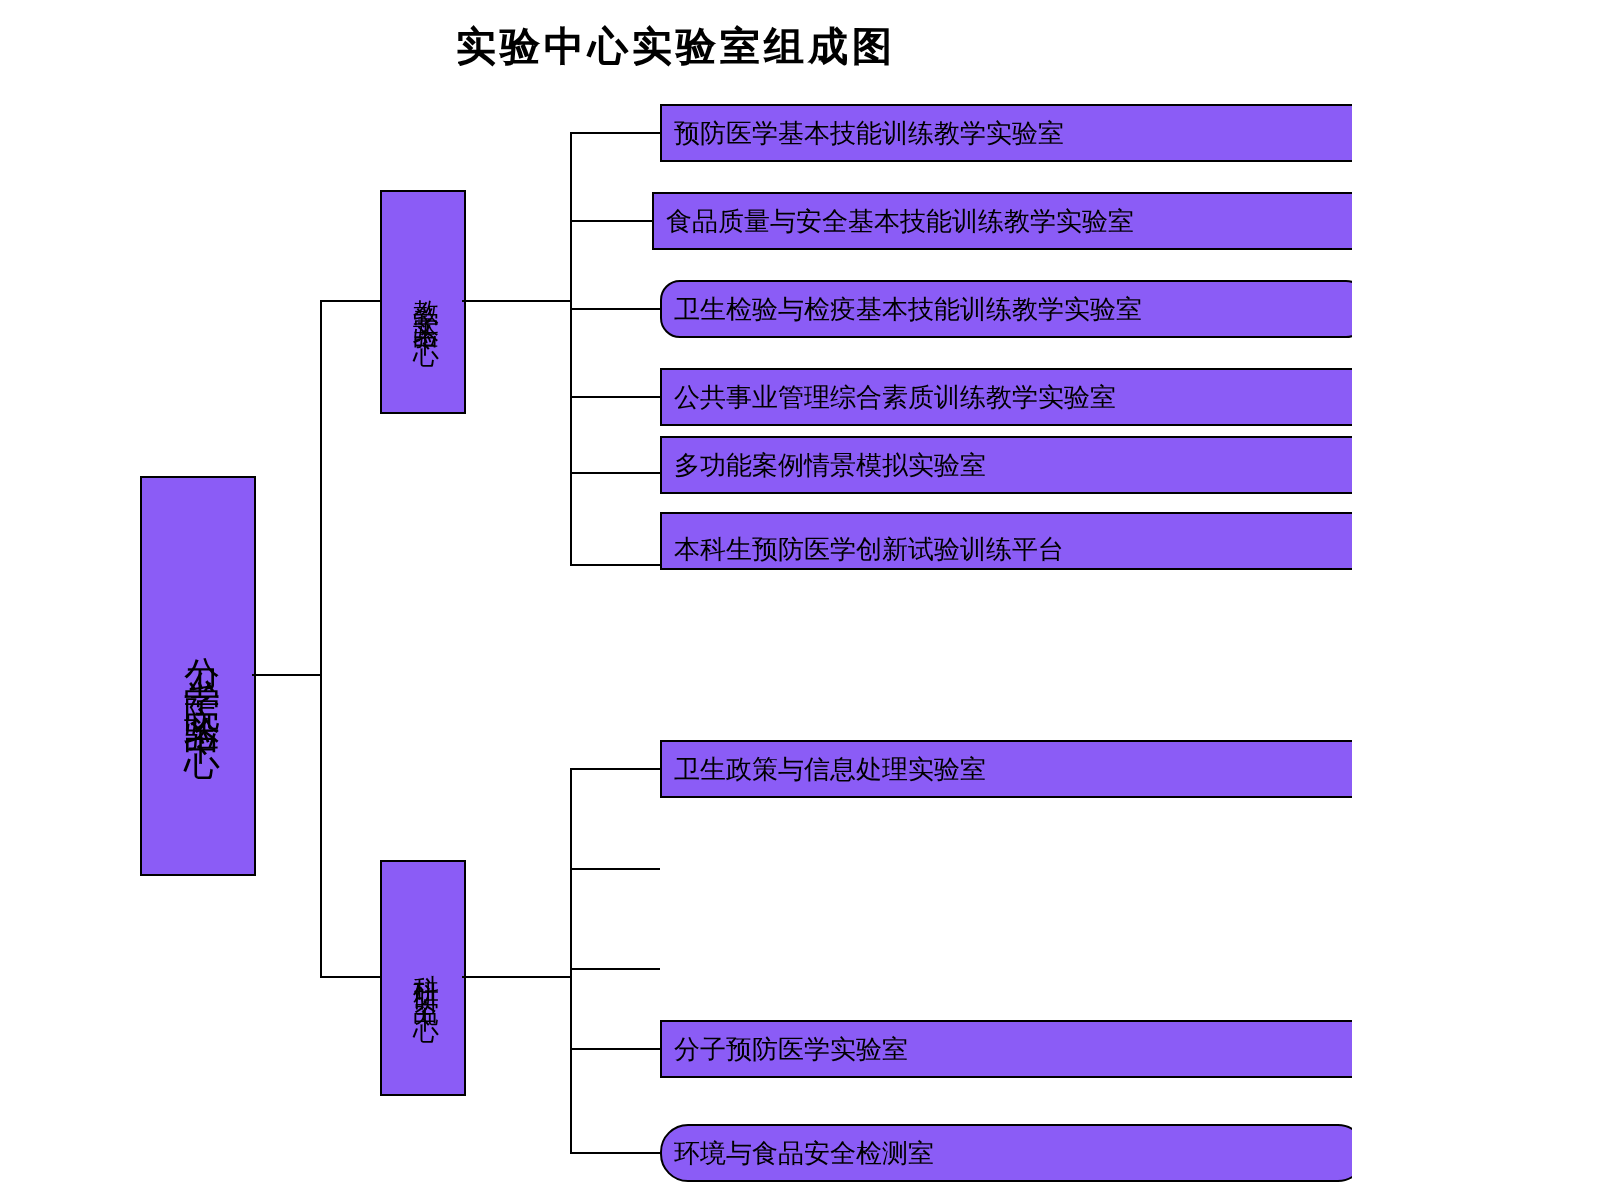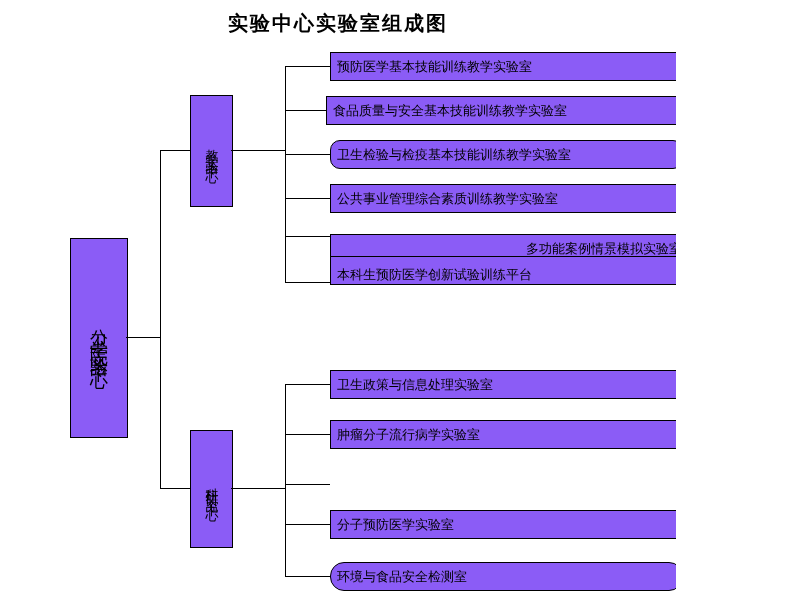--- a/index.html
+++ b/index.html
@@ -5,21 +5,21 @@
   html, body {
     margin: 0;
     padding: 0;
     background: #ffffff;
   }
   #chart {
     position: relative;
     width: 676px;
     height: 600px;
     background: var(--bg, #ffffff);
-    font-family: Liberation Serif, serif;
+    font-family: Liberation Mono, monospace;
     color: var(--text, #000000);
     overflow: hidden;
   }
   .title {
     position: absolute;
     left: 0;
     top: 10px;
     width: 100%;
     text-align: center;
     font-weight: bold;
@@ -82,41 +82,38 @@
     </div>
     <div class="line" style="left: 285px; top: 154px; width: 45px; height: 1px;"></div>
     <div class="box hbox leaf" style="left: 330px; top: 140px; width: 345px; height: 27px; border-radius: 10px;">
       <span>卫生检验与检疫基本技能训练教学实验室</span>
     </div>
     <div class="line" style="left: 285px; top: 198px; width: 45px; height: 1px;"></div>
     <div class="box hbox leaf" style="left: 330px; top: 184px; width: 345px; height: 27px;">
       <span>公共事业管理综合素质训练教学实验室</span>
     </div>
     <div class="line" style="left: 285px; top: 236px; width: 45px; height: 1px;"></div>
-    <div class="box hbox leaf" style="left: 330px; top: 234px; width: 345px; height: 27px; justify-content: flex-end;">
+    <div class="box hbox leaf" style="left: 330px; top: 218px; width: 345px; height: 27px;">
       <span>多功能案例情景模拟实验室</span>
     </div>
     <div class="line" style="left: 285px; top: 282px; width: 45px; height: 1px;"></div>
     <div class="box hbox leaf" style="left: 330px; top: 256px; width: 345px; height: 27px; align-items: flex-end;">
       <span>本科生预防医学创新试验训练平台</span>
     </div>
     <div class="line" style="left: 160px; top: 488px; width: 30px; height: 1px;"></div>
     <div class="box vbox branch" style="left: 190px; top: 430px; width: 41px; height: 116px;">
       <span>科研研究中心</span>
     </div>
     <div class="line" style="left: 231px; top: 488px; width: 54px; height: 1px;"></div>
     <div class="line" style="left: 285px; top: 384px; width: 1px; height: 192px;"></div>
     <div class="line" style="left: 285px; top: 384px; width: 45px; height: 1px;"></div>
     <div class="box hbox leaf" style="left: 330px; top: 370px; width: 345px; height: 27px;">
       <span>卫生政策与信息处理实验室</span>
     </div>
     <div class="line" style="left: 285px; top: 434px; width: 45px; height: 1px;"></div>
-    <div class="box hbox leaf" style="left: 330px; top: 420px; width: 345px; height: 27px;">
-      <span>肿瘤分子流行病学实验室</span>
-    </div>
     <div class="line" style="left: 285px; top: 484px; width: 45px; height: 1px;"></div>
     <div class="line" style="left: 285px; top: 524px; width: 45px; height: 1px;"></div>
     <div class="box hbox leaf" style="left: 330px; top: 510px; width: 345px; height: 27px;">
       <span>分子预防医学实验室</span>
     </div>
     <div class="line" style="left: 285px; top: 576px; width: 45px; height: 1px;"></div>
     <div class="box hbox leaf" style="left: 330px; top: 562px; width: 345px; height: 27px; border-radius: 14px;">
       <span>环境与食品安全检测室</span>
     </div>
   </div>

